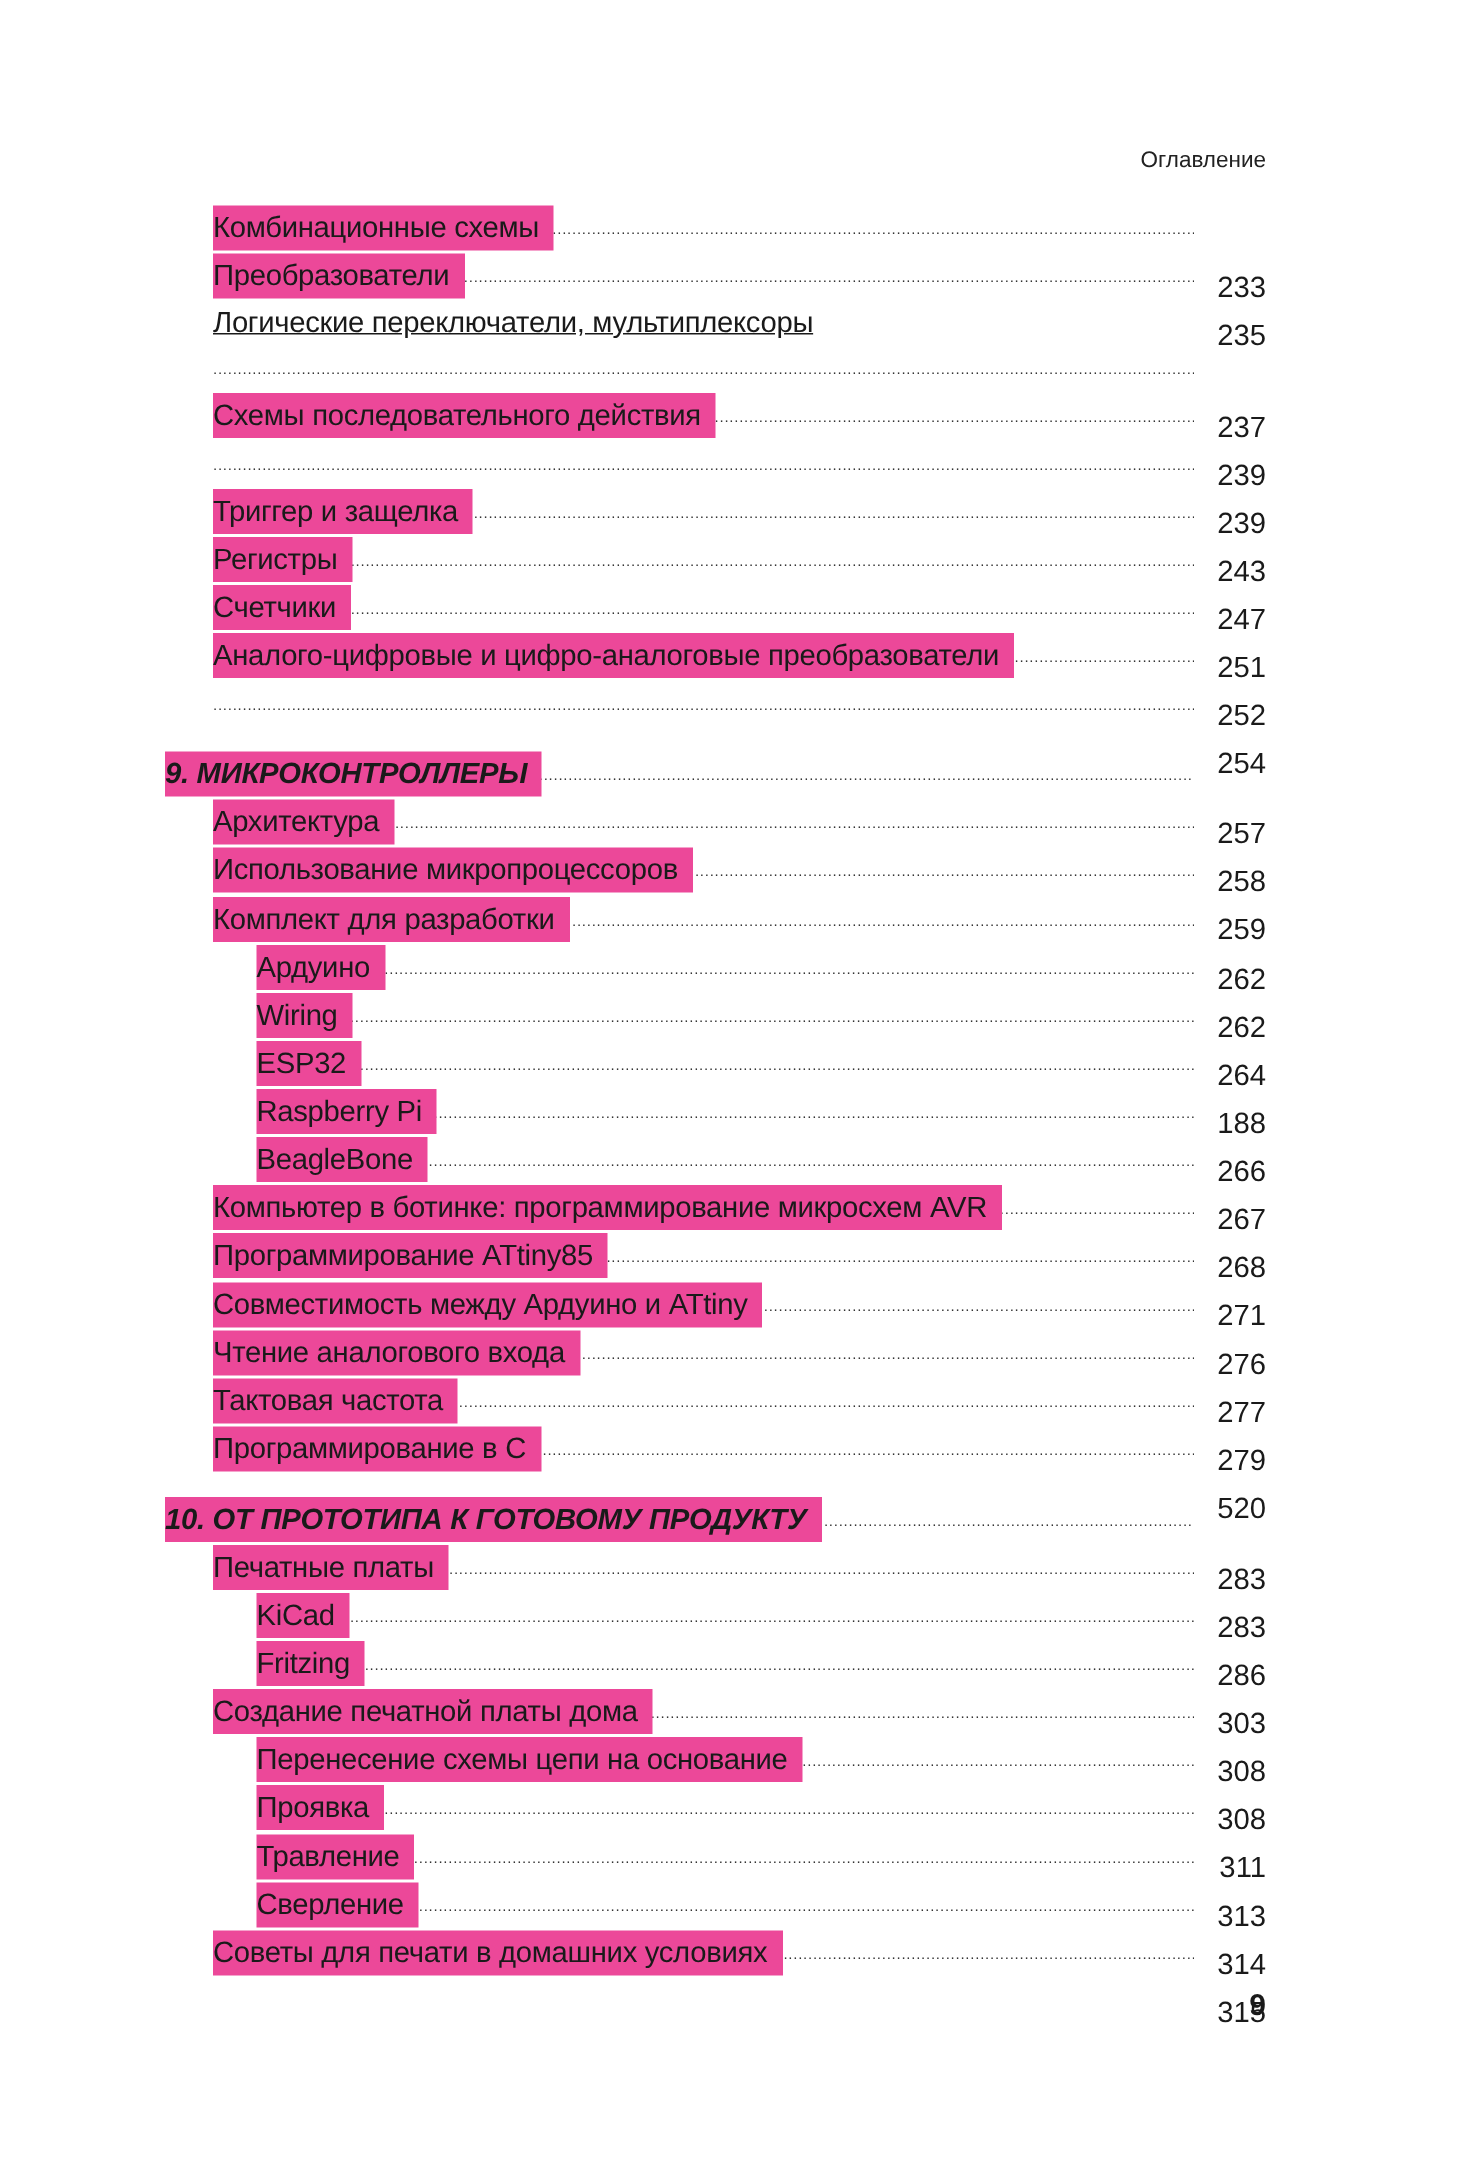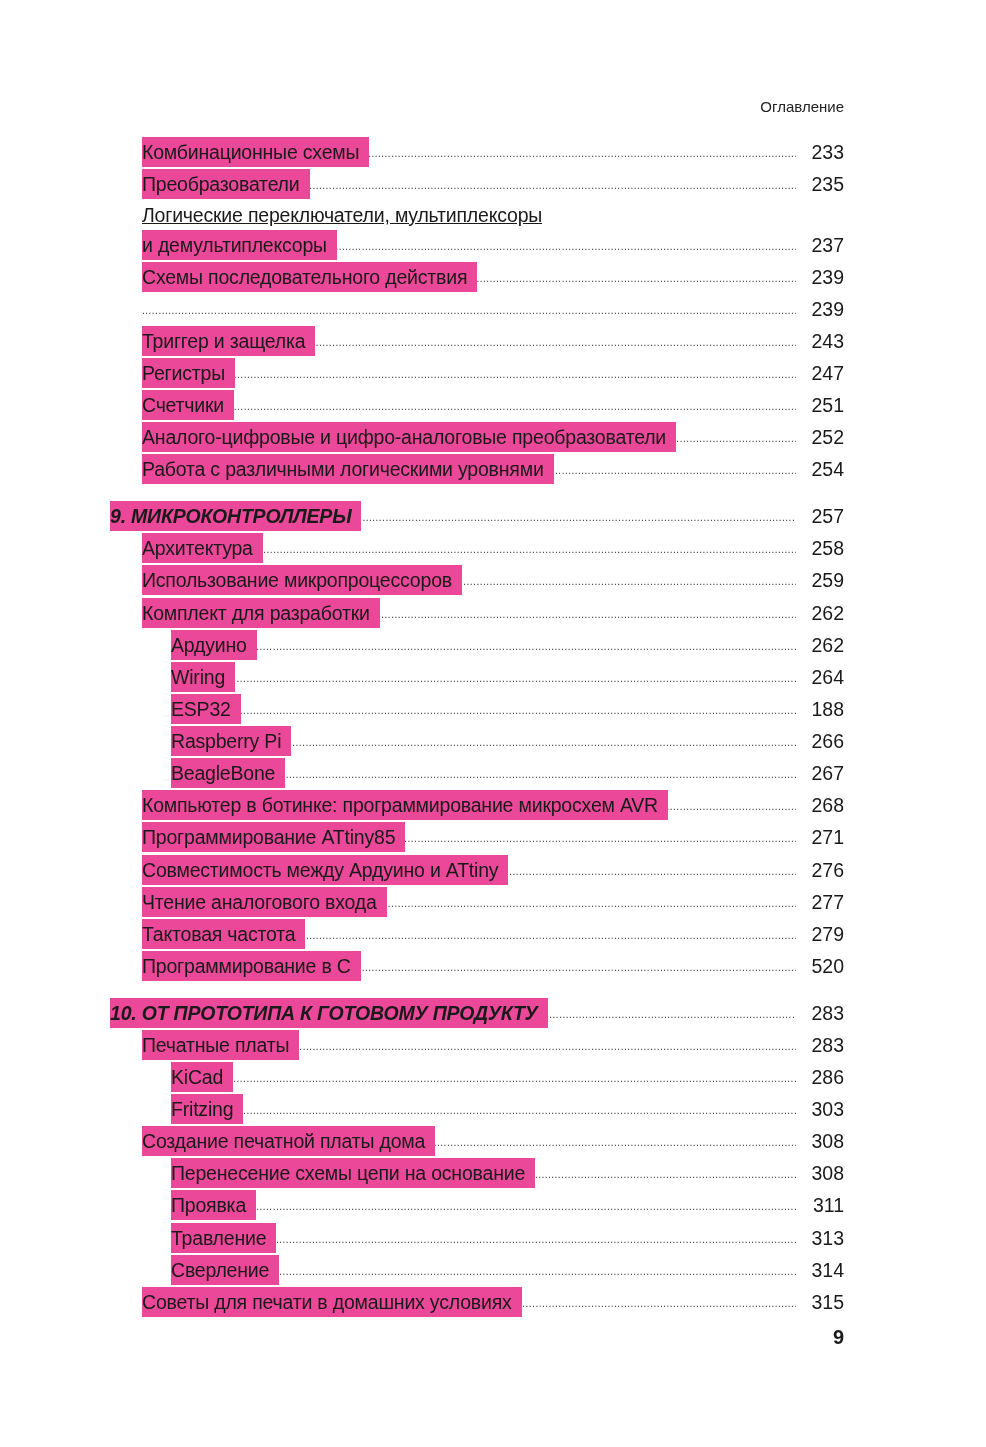--- a/index.html
+++ b/index.html
@@ -4,21 +4,21 @@
 <style>
   html, body { margin: 0; padding: 0; background: #ffffff; }
   body { width: 986px; height: 1447px; position: relative; overflow: hidden;
          font-family: "Liberation Sans", "DejaVu Sans", sans-serif; color: #1a1a1a; }
   .running-head { position: absolute; top: 98px; right: 142px; font-size: 15px; color: #222; }
   .toc { position: absolute; left: 0; top: 0; width: 986px; }
   .row { position: absolute; left: 0; width: 986px; height: 30px; font-size: 19.5px; line-height: 30px; }
   .row .title { position: absolute; white-space: nowrap; background: #ec4899; padding-right: 10px; letter-spacing: -0.2px; }
   .row .leader { position: absolute; right: 190px; height: 30px; overflow: hidden; white-space: nowrap;
                  font-size: 10px; letter-spacing: 0.5px; line-height: 34px; color: #333; }
-  .row .page { position: absolute; right: 142px; width: 40px; text-align: right; }
+  .row .page { position: absolute; right: 142px; width: 40px; text-align: right; margin-top: 40px; }
   .lvl1 .title { left: 142px; }
   .lvl1 .leader { left: 142px; }
   .lvl2 .title { left: 171px; }
   .lvl2 .leader { left: 171px; }
   .chap .title { left: 110px; font-weight: bold; font-style: italic; }
   .chap .leader { left: 110px; }
   .wrap-line { position: absolute; left: 142px; font-size: 19.5px; line-height: 30px; white-space: nowrap; letter-spacing: -0.2px; }
   .folio { position: absolute; top: 1326px; right: 142px; font-size: 20px; font-weight: bold; }
 </style>
 </head>
@@ -33,21 +33,20 @@
       <span class="page">233</span>
     </div>
     <div class="row lvl1" style="top: 169px;">
       <span class="leader">................................................................................................................................................................................................................................................................................................................................................................................................................</span>
       <span class="title">Преобразователи</span>
       <span class="page">235</span>
     </div>
     <div class="wrap-line" style="top: 200px; text-decoration: underline;">Логические переключатели, мультиплексоры</div>
     <div class="row lvl1" style="top: 230px;">
       <span class="leader">................................................................................................................................................................................................................................................................................................................................................................................................................</span>
-      <span class="title">и демультиплексоры</span>
       <span class="page">237</span>
     </div>
     <div class="row lvl1" style="top: 262px;">
       <span class="leader">................................................................................................................................................................................................................................................................................................................................................................................................................</span>
       <span class="title">Схемы последовательного действия</span>
       <span class="page">239</span>
     </div>
     <div class="row lvl1" style="top: 294px;">
       <span class="leader">................................................................................................................................................................................................................................................................................................................................................................................................................</span>
       <span class="page">239</span>
@@ -67,21 +66,20 @@
       <span class="title">Счетчики</span>
       <span class="page">251</span>
     </div>
     <div class="row lvl1" style="top: 422px;">
       <span class="leader">................................................................................................................................................................................................................................................................................................................................................................................................................</span>
       <span class="title">Аналого-цифровые и цифро-аналоговые преобразователи</span>
       <span class="page">252</span>
     </div>
     <div class="row lvl1" style="top: 454px;">
       <span class="leader">................................................................................................................................................................................................................................................................................................................................................................................................................</span>
-      <span class="title">Работа с различными логическими уровнями</span>
       <span class="page">254</span>
     </div>
     <div class="row chap" style="top: 501px;">
       <span class="leader">................................................................................................................................................................................................................................................................................................................................................................................................................</span>
       <span class="title">9. МИКРОКОНТРОЛЛЕРЫ</span>
       <span class="page">257</span>
     </div>
     <div class="row lvl1" style="top: 533px;">
       <span class="leader">................................................................................................................................................................................................................................................................................................................................................................................................................</span>
       <span class="title">Архитектура</span>

